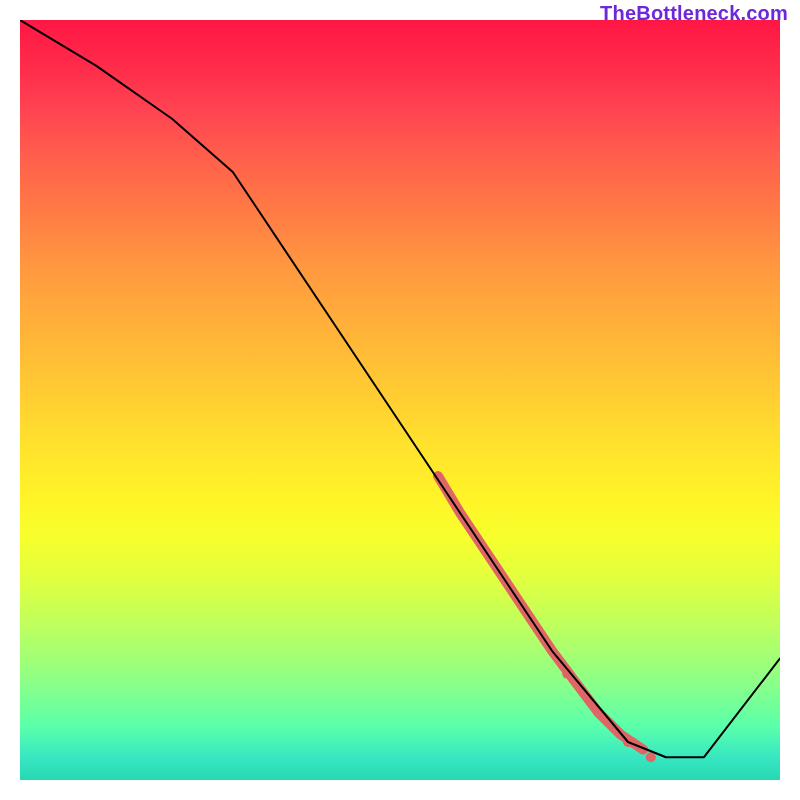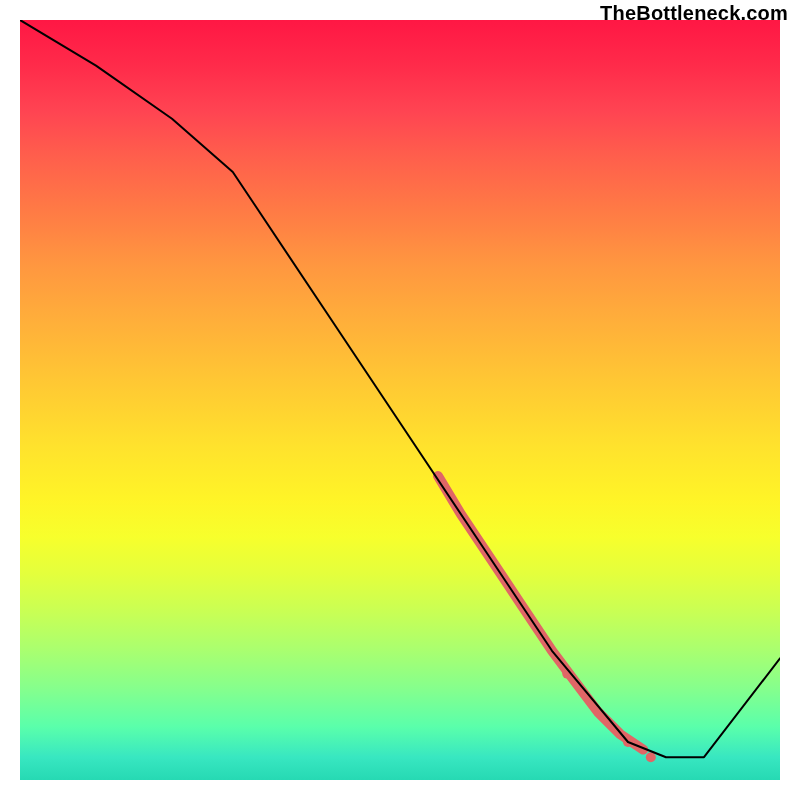--- a/index.html
+++ b/index.html
@@ -52,21 +52,21 @@
     width: 760px;
     height: 760px;
     pointer-events: none;
   }
   .watermark {
     position: absolute;
     top: 2px;
     right: 12px;
     font-size: 20px;
     font-weight: bold;
-    color: #000000;
+    color: #6d28d9;
     letter-spacing: 0.2px;
     user-select: none;
   }
 </style>
 </head>
 <body>
 
 <div class="chart-container">
   <div class="watermark">TheBottleneck.com</div>
 

